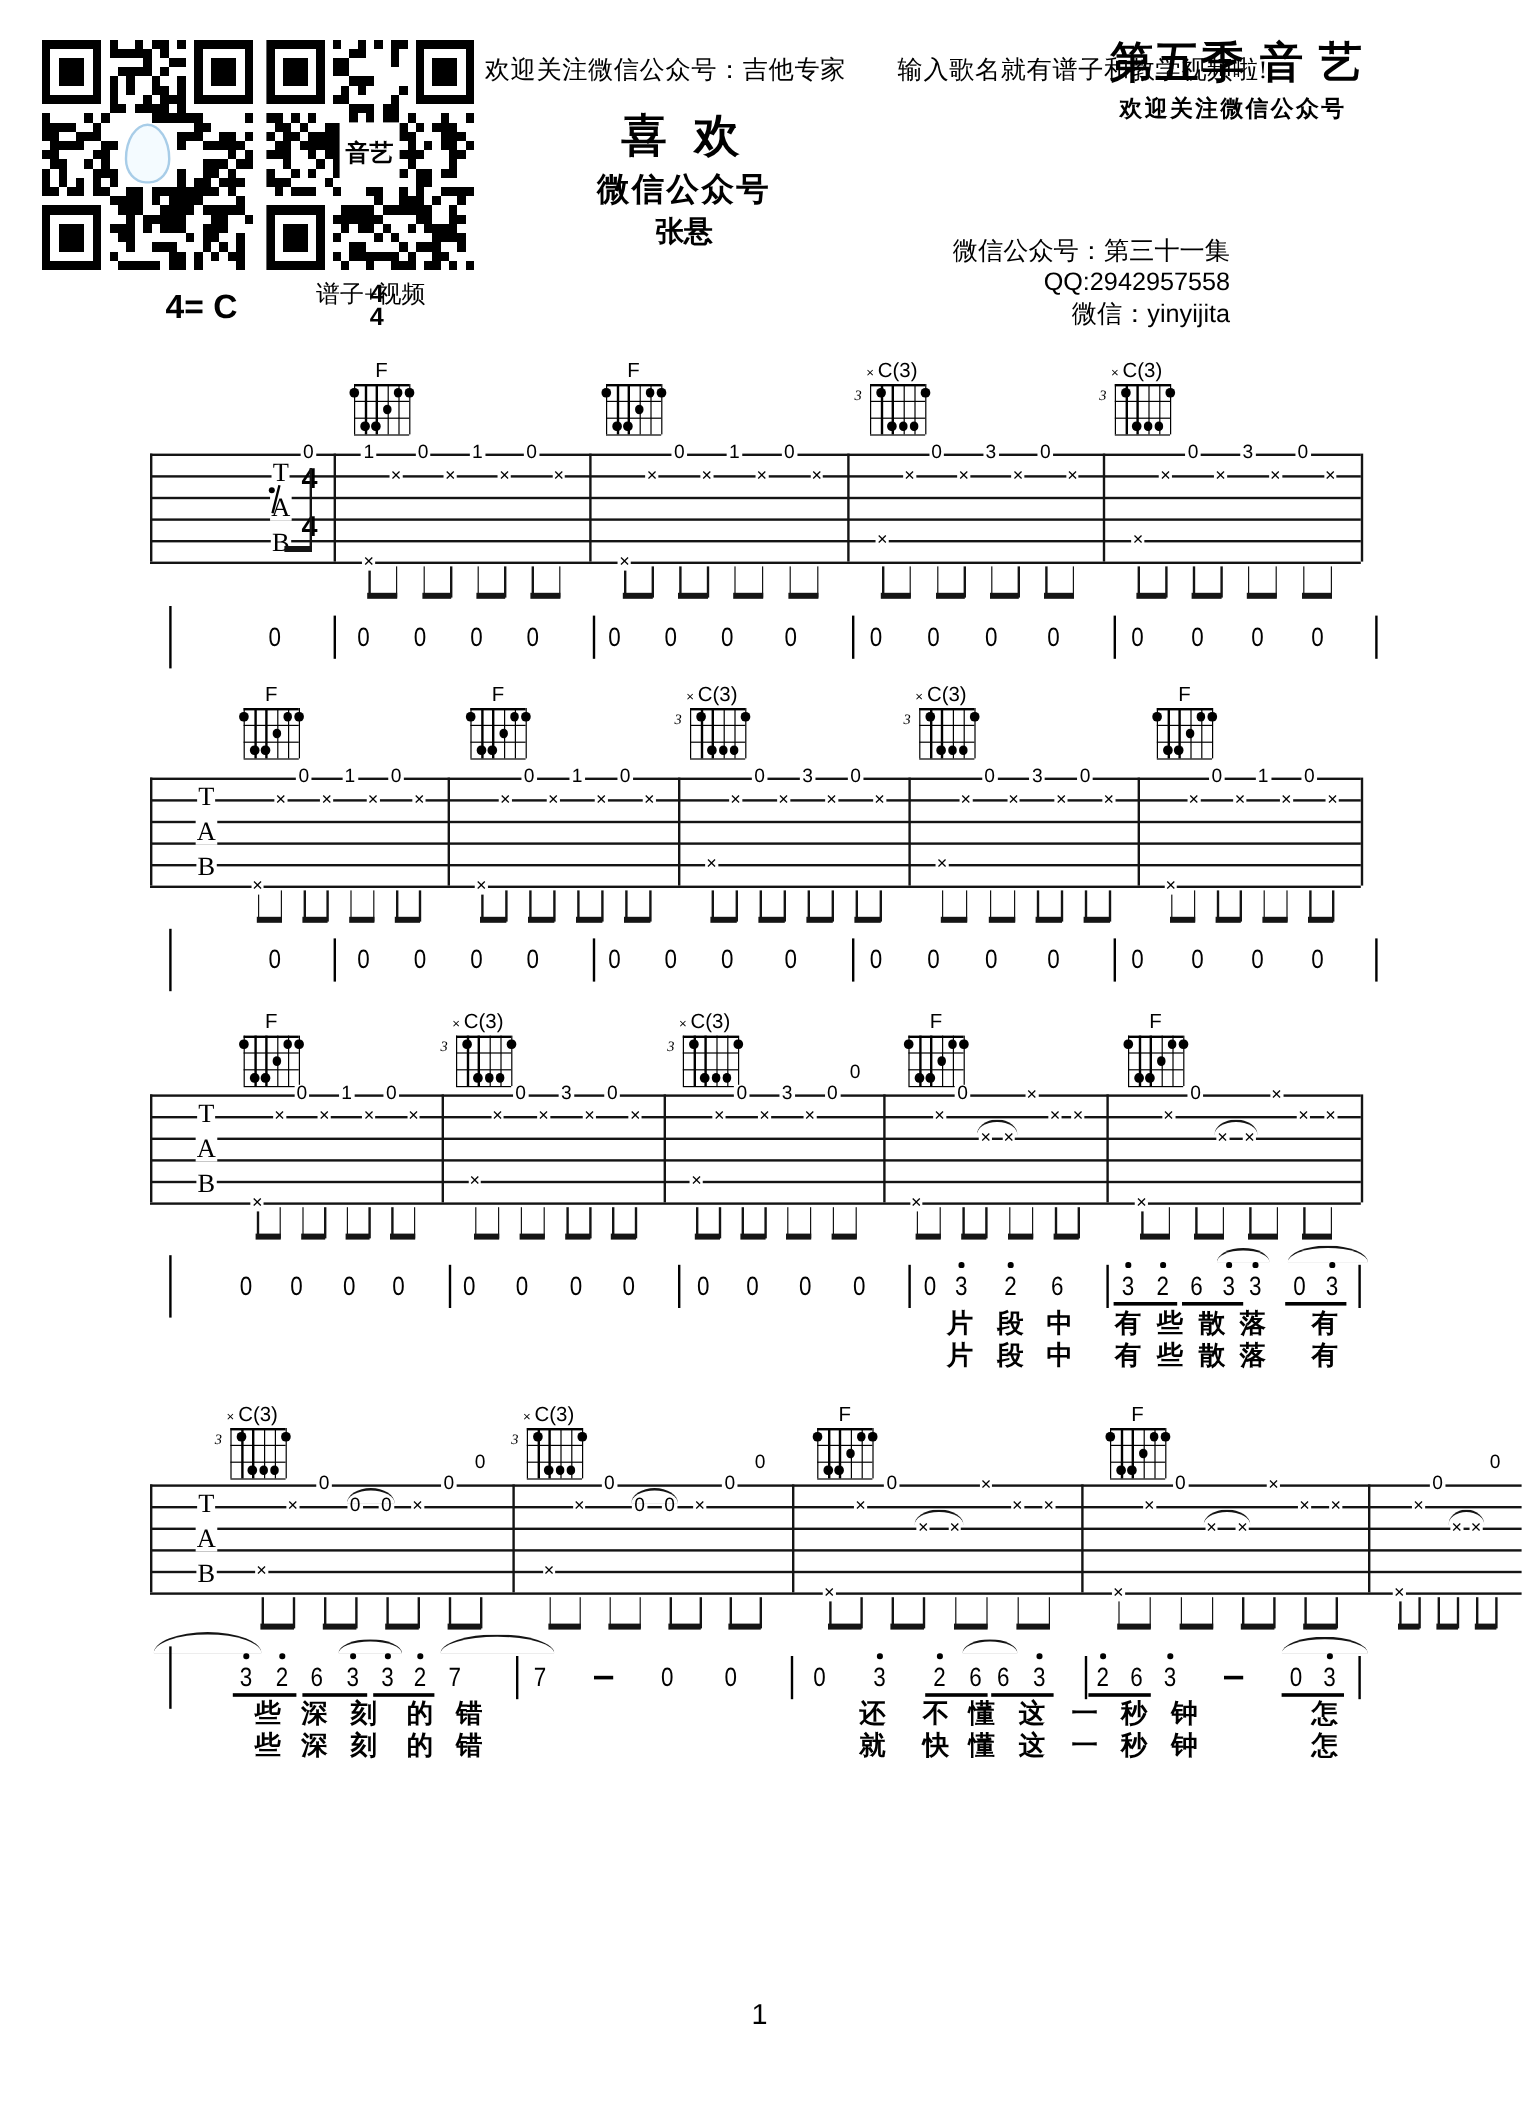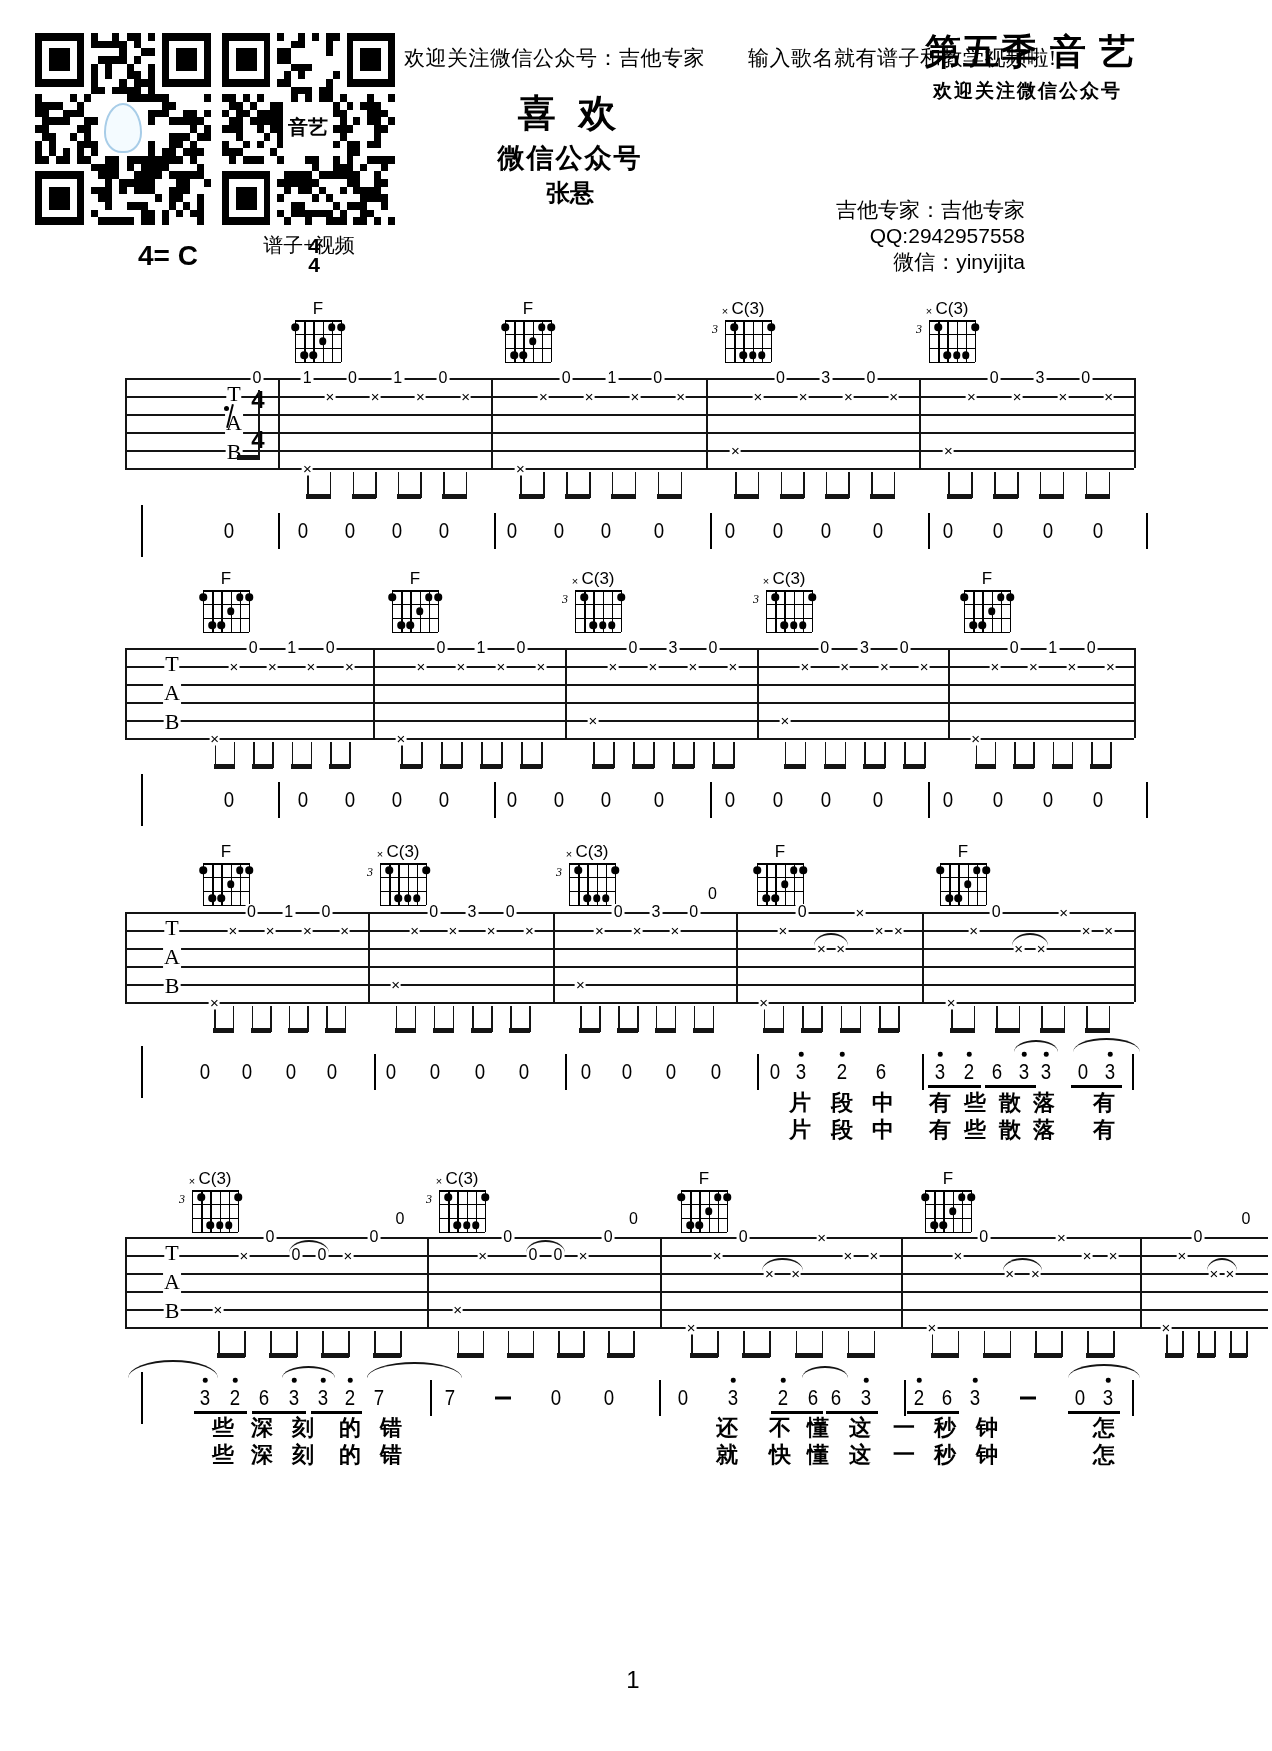--- a/index.html
+++ b/index.html
@@ -663,21 +663,21 @@
   <div class="qrCaption">谱子+视频</div>
 
   <div class="notice">欢迎关注微信公众号：吉他专家　　输入歌名就有谱子和教学视频啦!</div>
   <div class="series">第五季 音 艺</div>
   <div class="seriesSub">欢迎关注微信公众号</div>
   <div class="songTitle">喜 欢</div>
   <div class="episode">微信公众号</div>
   <div class="artist">张悬</div>
 
   <div class="contact">
-    <div>吉他专家：吉他专家</div>
+    <div>微信公众号：第三十一集</div>
     <div>QQ:2942957558</div>
     <div>微信：yinyijita</div>
   </div>
 
   <div class="keyPrefix">4= C</div>
   <div class="keyFrac">
     <div>4</div>
     <div>4</div>
   </div>
 

